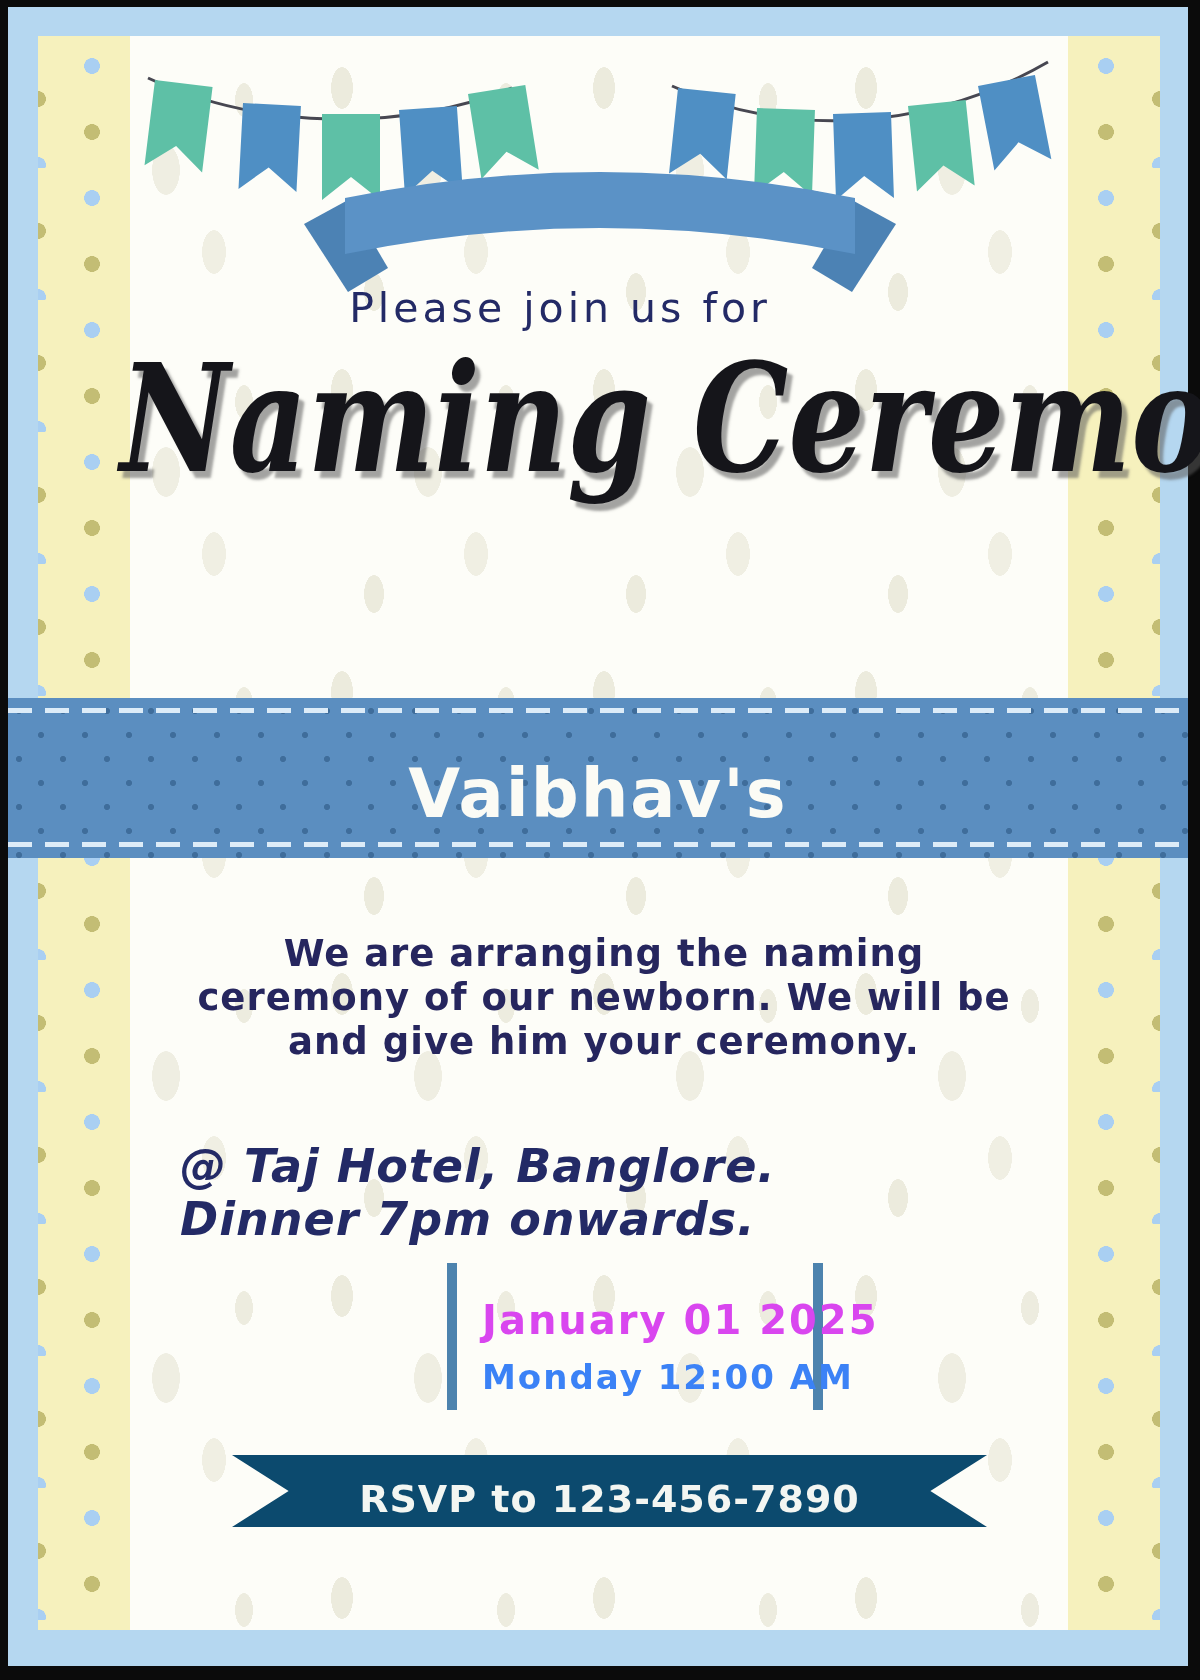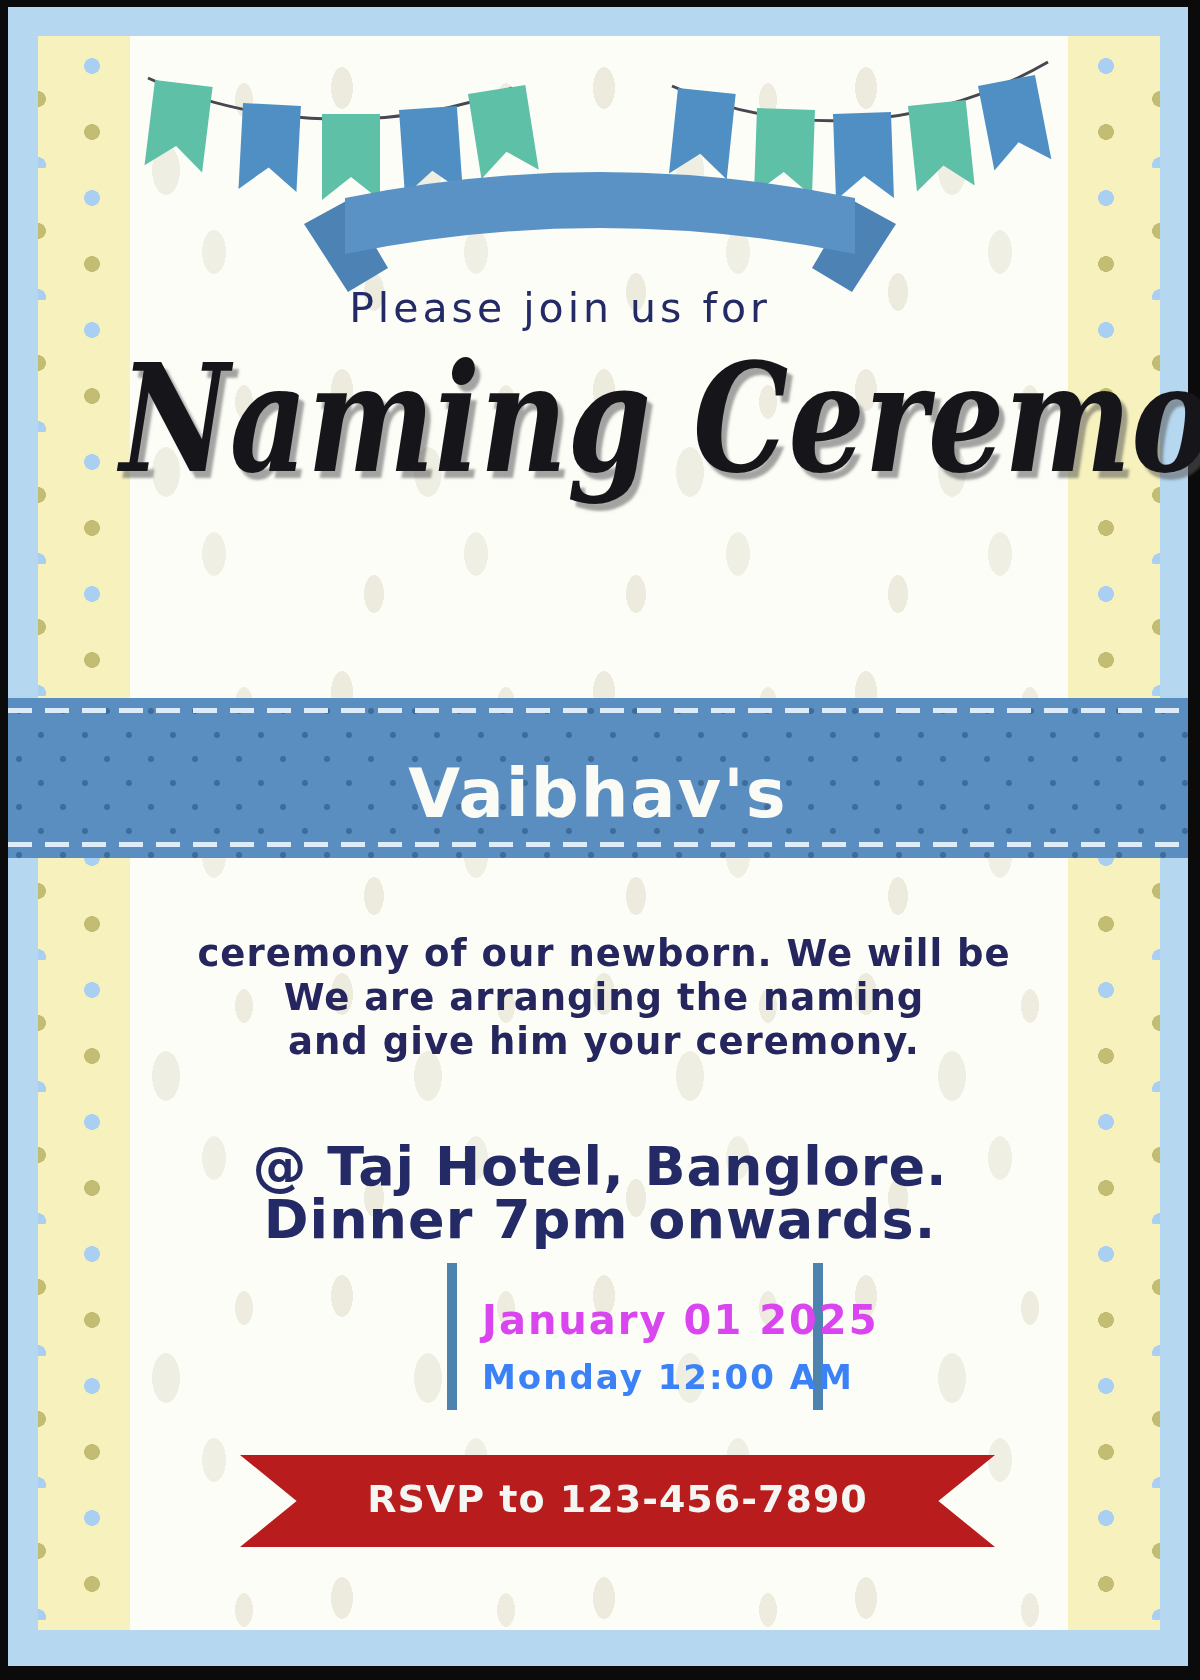--- a/index.html
+++ b/index.html
@@ -76,39 +76,39 @@
   .name-band::after{bottom:11px;}
   .name-text{
     position:absolute;left:0;top:0;width:100%;line-height:156px;text-align:center;
     font-size:67px;font-weight:bold;color:#fbfbf5;letter-spacing:2px;margin-top:18px;
   }
   .message{
     position:absolute;left:184px;top:932px;width:840px;text-align:center;
     font-size:37px;font-weight:bold;color:#26265e;line-height:44px;letter-spacing:1px;
   }
   .venue{
-    position:absolute;left:180px;top:1140px;width:840px;text-align:center;
-    font-size:54px;font-weight:bold;color:#232a66;line-height:53px;letter-spacing:1px;
+    position:absolute;left:180px;top:1140px;width:840px;text-align:left;
+    font-size:46px;font-weight:bold;color:#232a66;line-height:53px;letter-spacing:1px;font-style:italic;
   }
   .date-bar{
     position:absolute;top:1263px;width:10px;height:147px;background:#4d83ae;
   }
   .bar-left{left:447px;}
   .bar-right{left:813px;}
   .date-line{
     position:absolute;left:482px;top:1297px;
     font-size:40px;font-weight:bold;color:#d946ef;letter-spacing:2px;white-space:nowrap;
   }
   .time-line{
     position:absolute;left:482px;top:1357px;
     font-size:34px;font-weight:bold;color:#3b82f6;letter-spacing:2px;white-space:nowrap;
   }
   .rsvp-ribbon{
-    position:absolute;left:240px;top:1455px;width:755px;height:92px;
-    background:#b91c1c;
+    position:absolute;left:232px;top:1455px;width:755px;height:72px;
+    background:#0c4a6e;
     clip-path:polygon(0 0,100% 0,92.5% 50%,100% 100%,0 100%,7.5% 50%);
   }
   .rsvp-text{
     position:absolute;left:0;top:0;width:100%;line-height:88px;text-align:center;
     font-size:38px;font-weight:bold;color:#f3f6f2;letter-spacing:1px;
   }
 </style>
 </head>
 <body>
 
@@ -163,22 +163,22 @@
 </svg>
 
 <div class="intro">Please join us for</div>
 <div class="title">Naming Ceremony</div>
 
 <div class="name-band">
   <div class="name-text">Vaibhav's</div>
 </div>
 
 <div class="message">
+  <div>We are arranging the naming</div>
   <div>ceremony of our newborn. We will be</div>
-  <div>We are arranging the naming</div>
   <div>and give him your ceremony.</div>
 </div>
 
 <div class="venue">
   <div>@ Taj Hotel, Banglore.</div>
   <div>Dinner 7pm onwards.</div>
 </div>
 
 <div class="date-bar bar-left"></div>
 <div class="date-bar bar-right"></div>

